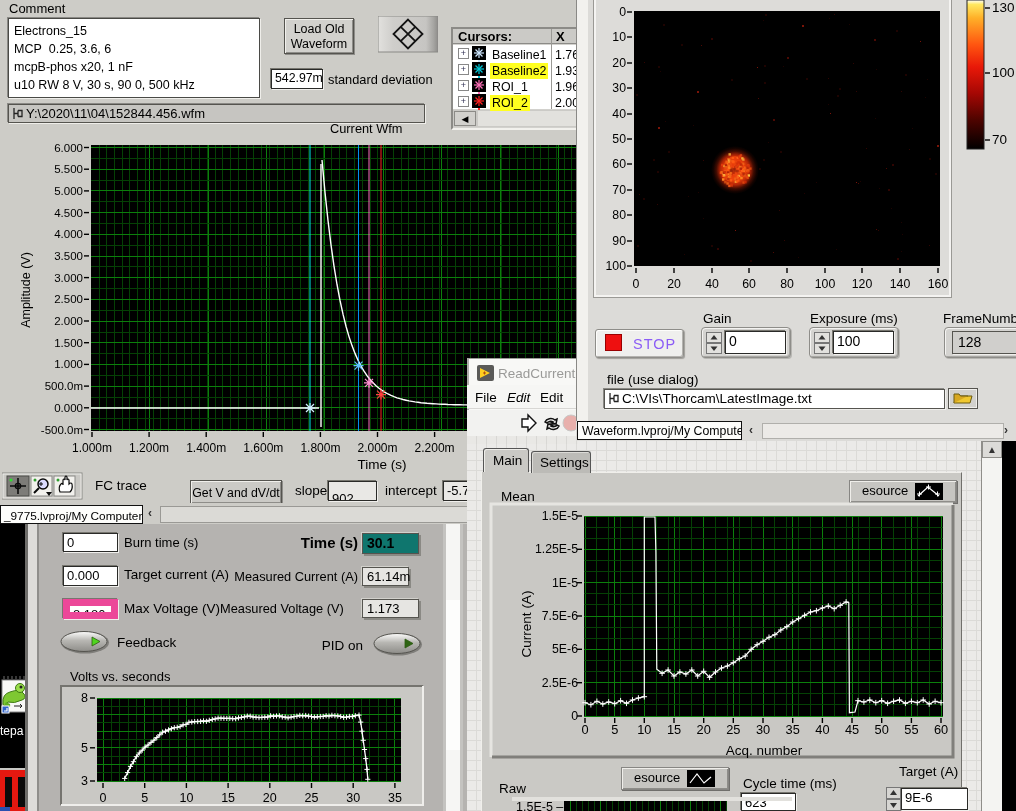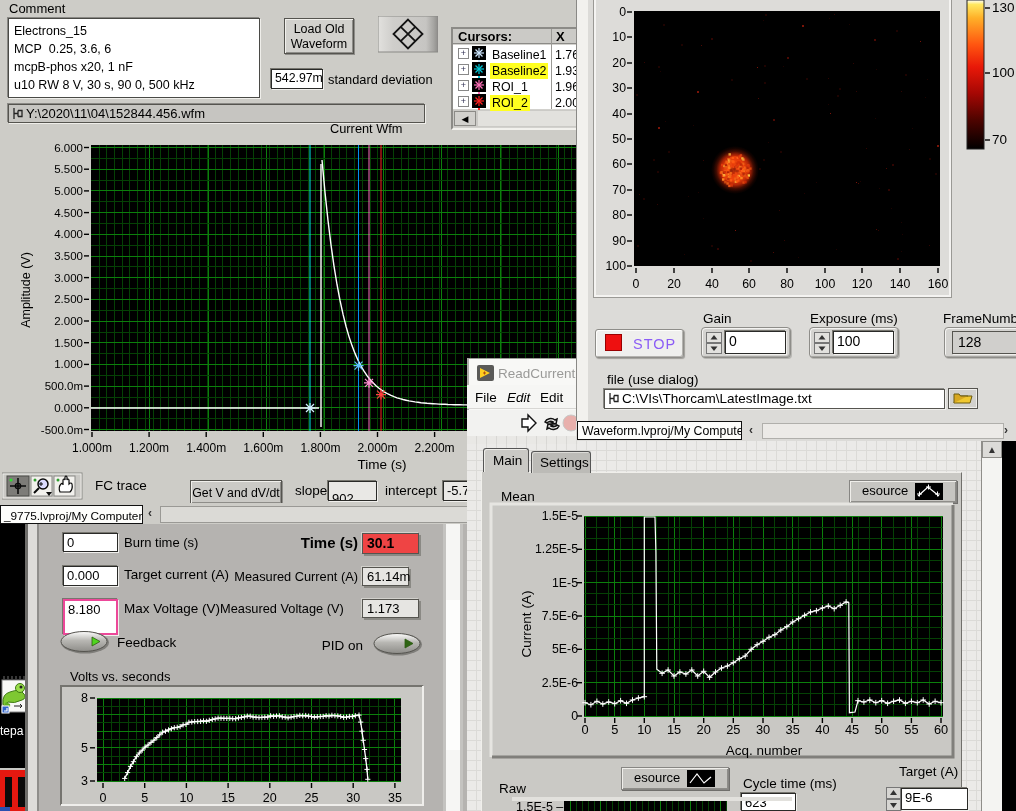--- a/index.html
+++ b/index.html
@@ -34,28 +34,28 @@
 <div style="position:absolute;left:25px;top:520px;width:442px;height:291px;z-index:10;background:#b5b3b0;"></div>
 <div style="position:absolute;left:25px;top:520px;width:3px;height:291px;z-index:11;background:#6e6d6a;"></div>
 <div style="position:absolute;left:28px;top:520px;width:9px;height:291px;z-index:11;background:#dddcd9;"></div>
 <div style="position:absolute;left:37px;top:520px;width:2px;height:291px;z-index:11;background:#8f8e8b;"></div>
 <div style="position:absolute;left:28px;top:521px;width:439px;height:2px;z-index:11;background:#e4e3e0;"></div>
 <div style="position:absolute;left:443px;top:524px;width:20px;height:287px;z-index:11;background:#c4c3c0;"></div>
 <div style="position:absolute;left:446px;top:524px;width:14px;height:287px;z-index:11;background:#f6f6f4;"></div>
 <div style="position:absolute;left:446px;top:600px;width:14px;height:150px;z-index:11;background:#fdfdfc;"></div>
 <div style="position:absolute;left:63px;top:533px;width:55px;height:19px;z-index:12;background:#fff;border:1px solid #2a2a28;box-shadow:1px 1px 0 #f0efec, -1px -1px 0 #77766f;font-size:13px;color:#000;padding:1px 0 0 3px;white-space:nowrap;overflow:hidden;">0</div>
 <div style="position:absolute;left:63px;top:566px;width:55px;height:20px;z-index:12;background:#fff;border:1px solid #2a2a28;box-shadow:1px 1px 0 #f0efec, -1px -1px 0 #77766f;font-size:13px;color:#000;padding:1px 0 0 3px;white-space:nowrap;overflow:hidden;">0.000</div>
-<div style="position:absolute;left:63px;top:599px;width:55px;height:36px;z-index:12;background:#fff;border:2px solid #ec4899;box-shadow:1px 1px 0 #f0efec, -1px -1px 0 #77766f;font-size:13px;color:#000;padding:1px 0 0 3px;white-space:nowrap;overflow:hidden;">8.180</div>
+<div style="position:absolute;left:63px;top:599px;width:55px;height:20px;z-index:12;background:#fff;border:7px solid #ec4899;box-shadow:1px 1px 0 #f0efec, -1px -1px 0 #77766f;font-size:13px;color:#000;padding:1px 0 0 3px;white-space:nowrap;overflow:hidden;">8.180</div>
 <div style="position:absolute;left:124px;top:535px;z-index:12;font-size:13px;">Burn time (s)</div>
 <div style="position:absolute;left:124px;top:567px;z-index:12;font-size:13.5px;">Target current (A)</div>
 <div style="position:absolute;left:124px;top:601px;z-index:12;font-size:13.5px;">Max Voltage (V)</div>
 <div style="position:absolute;left:240px;top:534px;width:118px;height:18px;z-index:12;font-size:15px;font-weight:bold;text-align:right;">Time (s)</div>
 <div style="position:absolute;left:220px;top:569px;width:138px;height:16px;z-index:12;font-size:12.8px;text-align:right;white-space:nowrap;">Measured Current (A)</div>
 <div style="position:absolute;left:220px;top:601px;width:138px;height:16px;z-index:12;font-size:12.8px;text-align:left;white-space:nowrap;">Measured Voltage (V)</div>
-<div style="position:absolute;left:362px;top:533px;width:57px;height:21px;z-index:12;background:#ef4444;border:1px solid #55544f;box-shadow:2px 2px 0 #8a8984,-1px -1px 0 #d2d1cc;font-size:14px;font-weight:bold;padding:1px 0 0 4px;white-space:nowrap;">30.1</div>
+<div style="position:absolute;left:362px;top:533px;width:57px;height:21px;z-index:12;background:#0f766e;border:1px solid #55544f;box-shadow:2px 2px 0 #8a8984,-1px -1px 0 #d2d1cc;font-size:14px;font-weight:bold;padding:1px 0 0 4px;white-space:nowrap;">30.1</div>
 <div style="position:absolute;left:362px;top:567px;width:47px;height:19px;z-index:12;background:#e6e5e2;border:1px solid #55544f;box-shadow:2px 2px 0 #8a8984,-1px -1px 0 #d2d1cc;font-size:13px;padding:1px 0 0 4px;white-space:nowrap;">61.14m</div>
 <div style="position:absolute;left:362px;top:599px;width:57px;height:19px;z-index:12;background:#e6e5e2;border:1px solid #55544f;box-shadow:2px 2px 0 #8a8984,-1px -1px 0 #d2d1cc;font-size:13px;padding:1px 0 0 4px;white-space:nowrap;">1.173</div>
 <svg width="54" height="28" style="position:absolute;left:60px;top:630px;width:54px;height:28px;z-index:12;">
 <defs>
       <linearGradient id="tg60" x1="0" y1="0" x2="0" y2="1">
 <stop offset="0" stop-color="#fdfdfc"></stop>
         <stop offset="0.45" stop-color="#b8b7b3"></stop>
         <stop offset="1" stop-color="#8e8d89"></stop>
       </linearGradient>
     </defs>

